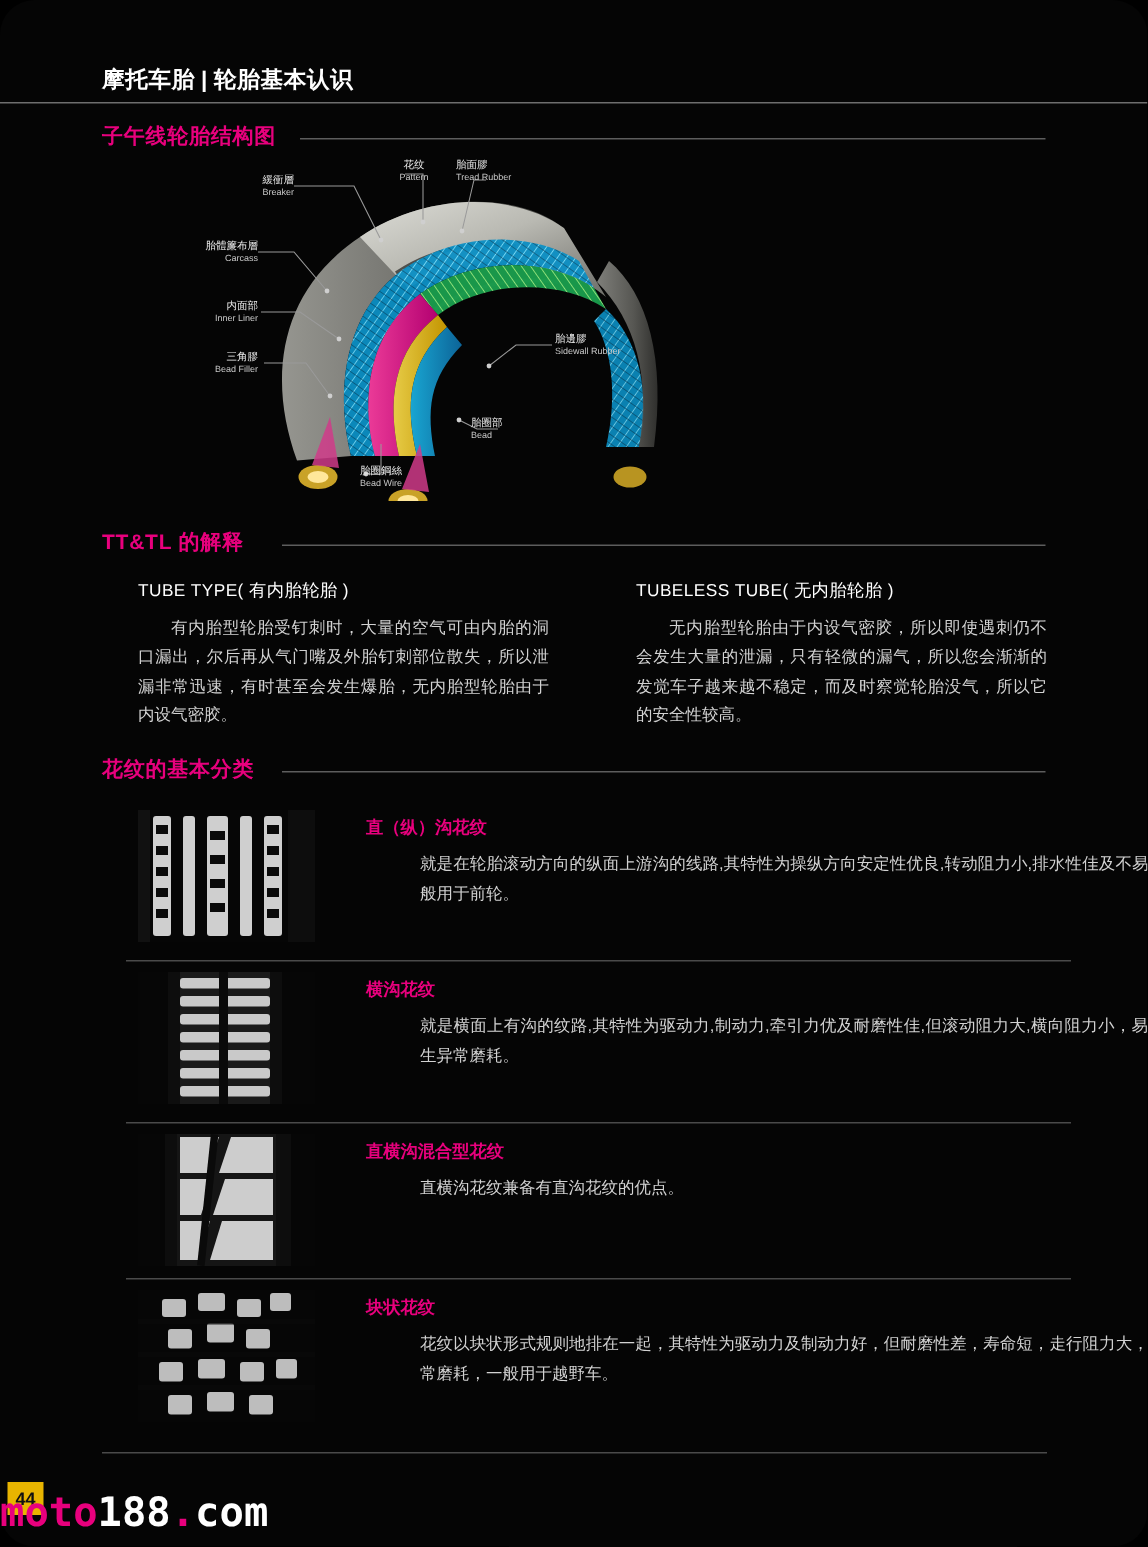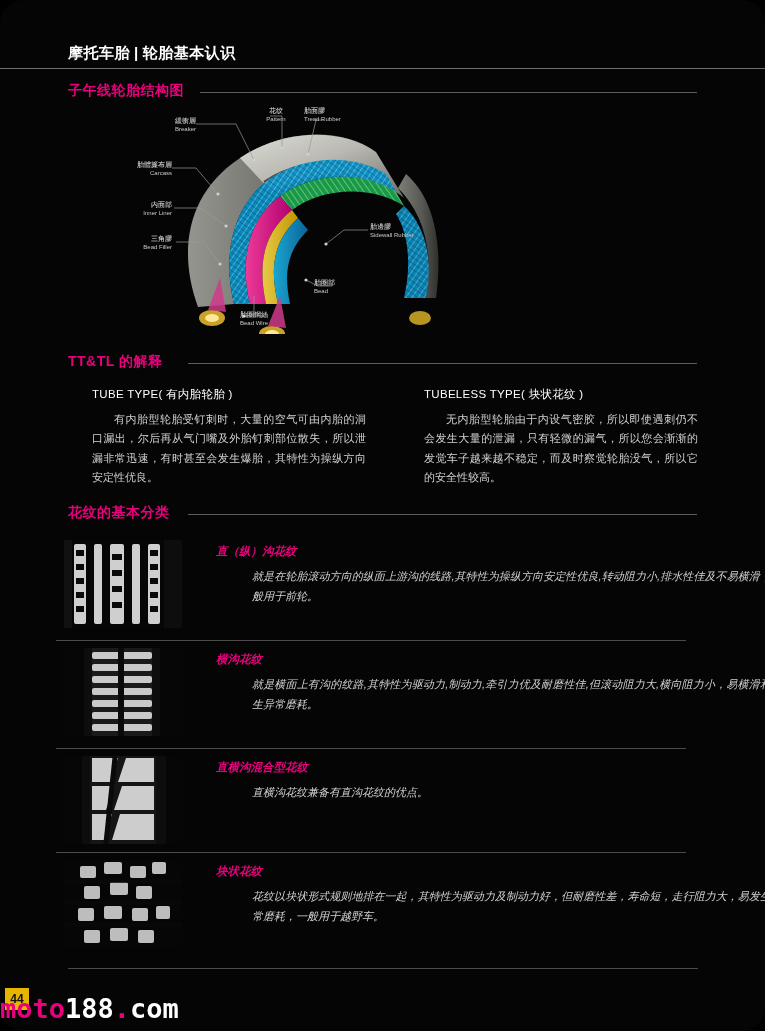--- a/index.html
+++ b/index.html
@@ -100,23 +100,22 @@
   }
   .col p {
     margin: 0;
     text-indent: 2em;
     text-align: justify;
   }
 
   
   .prow {
     position: absolute;
-    left: 56px;
+    left: 84px;
     width: 630px;
-    font-style: italic;
   }
   .prow .thumb {
     position: absolute;
     left: 8px;
     top: 0;
     width: 118px;
     height: 88px;
     background: #0a0a0a;
     overflow: hidden;
   }
@@ -338,25 +337,25 @@
       <span>胎圈鋼絲</span>
       <span class="en">Bead Wire</span>
     </div>
   </div>
 
   <div class="sec-title" style="left:68px; top:353px;">TT&amp;TL 的解释</div>
   <div class="sec-rule" style="left:188px; right:68px; top:363px;"></div>
 
   <div class="col" style="left:92px; top:384px;">
     <div class="ct">TUBE TYPE( 有内胎轮胎 )</div>
-    <p>有内胎型轮胎受钉刺时，大量的空气可由内胎的洞口漏出，尔后再从气门嘴及外胎钉刺部位散失，所以泄漏非常迅速，有时甚至会发生爆胎，其特性为操纵方向安定性优良。</p>
+    <p>有内胎型轮胎受钉刺时，大量的空气可由内胎的洞口漏出，尔后再从气门嘴及外胎钉刺部位散失，所以泄漏非常迅速，有时甚至会发生爆胎，无内胎型轮胎由于内设气密胶。</p>
   </div>
 
   <div class="col" style="left:424px; top:384px;">
-    <div class="ct">TUBELESS TYPE( 块状花纹 )</div>
+    <div class="ct">TUBELESS TUBE( 无内胎轮胎 )</div>
     <p>无内胎型轮胎由于内设气密胶，所以即使遇刺仍不会发生大量的泄漏，只有轻微的漏气，所以您会渐渐的发觉车子越来越不稳定，而及时察觉轮胎没气，所以它的安全性较高。</p>
   </div>
 
   <div class="sec-title" style="left:68px; top:504px;">花纹的基本分类</div>
   <div class="sec-rule" style="left:188px; right:68px; top:514px;"></div>
 
   <div class="prow" style="top:540px; height:100px;">
     <div class="thumb">
       <svg class="tread-svg" width="118" height="88" viewBox="0 0 118 88">
         <rect width="118" height="88" fill="#060606"></rect>

